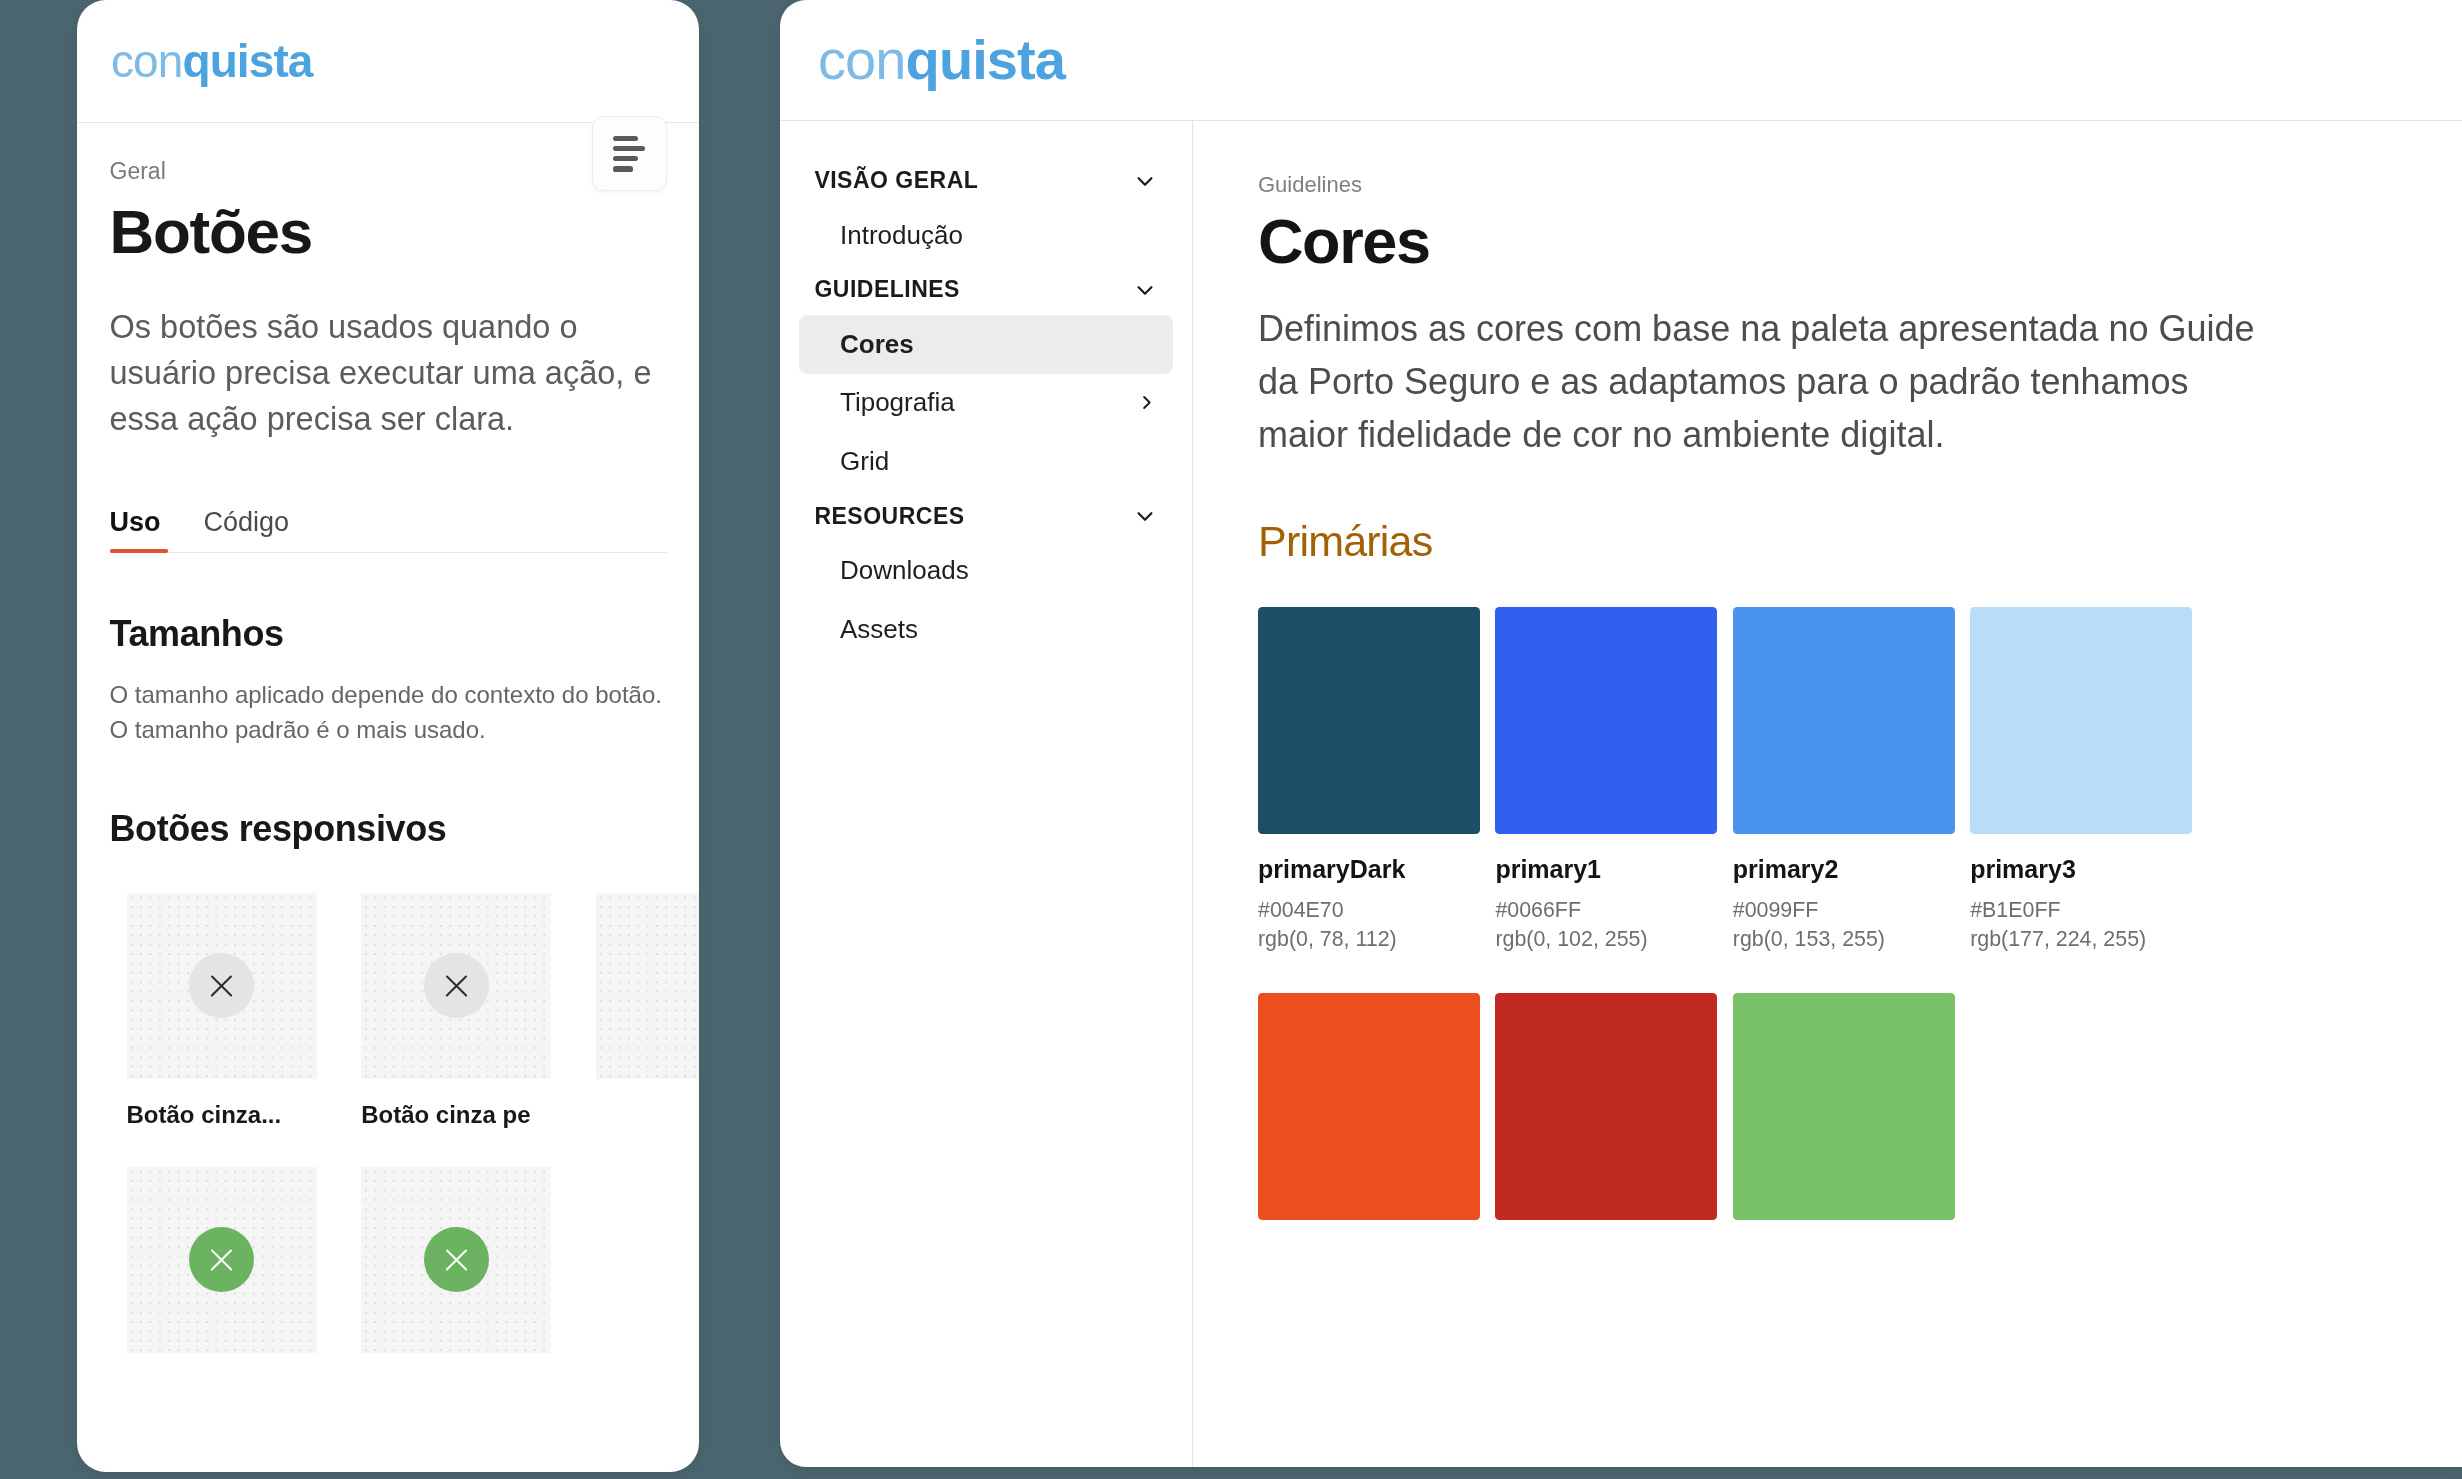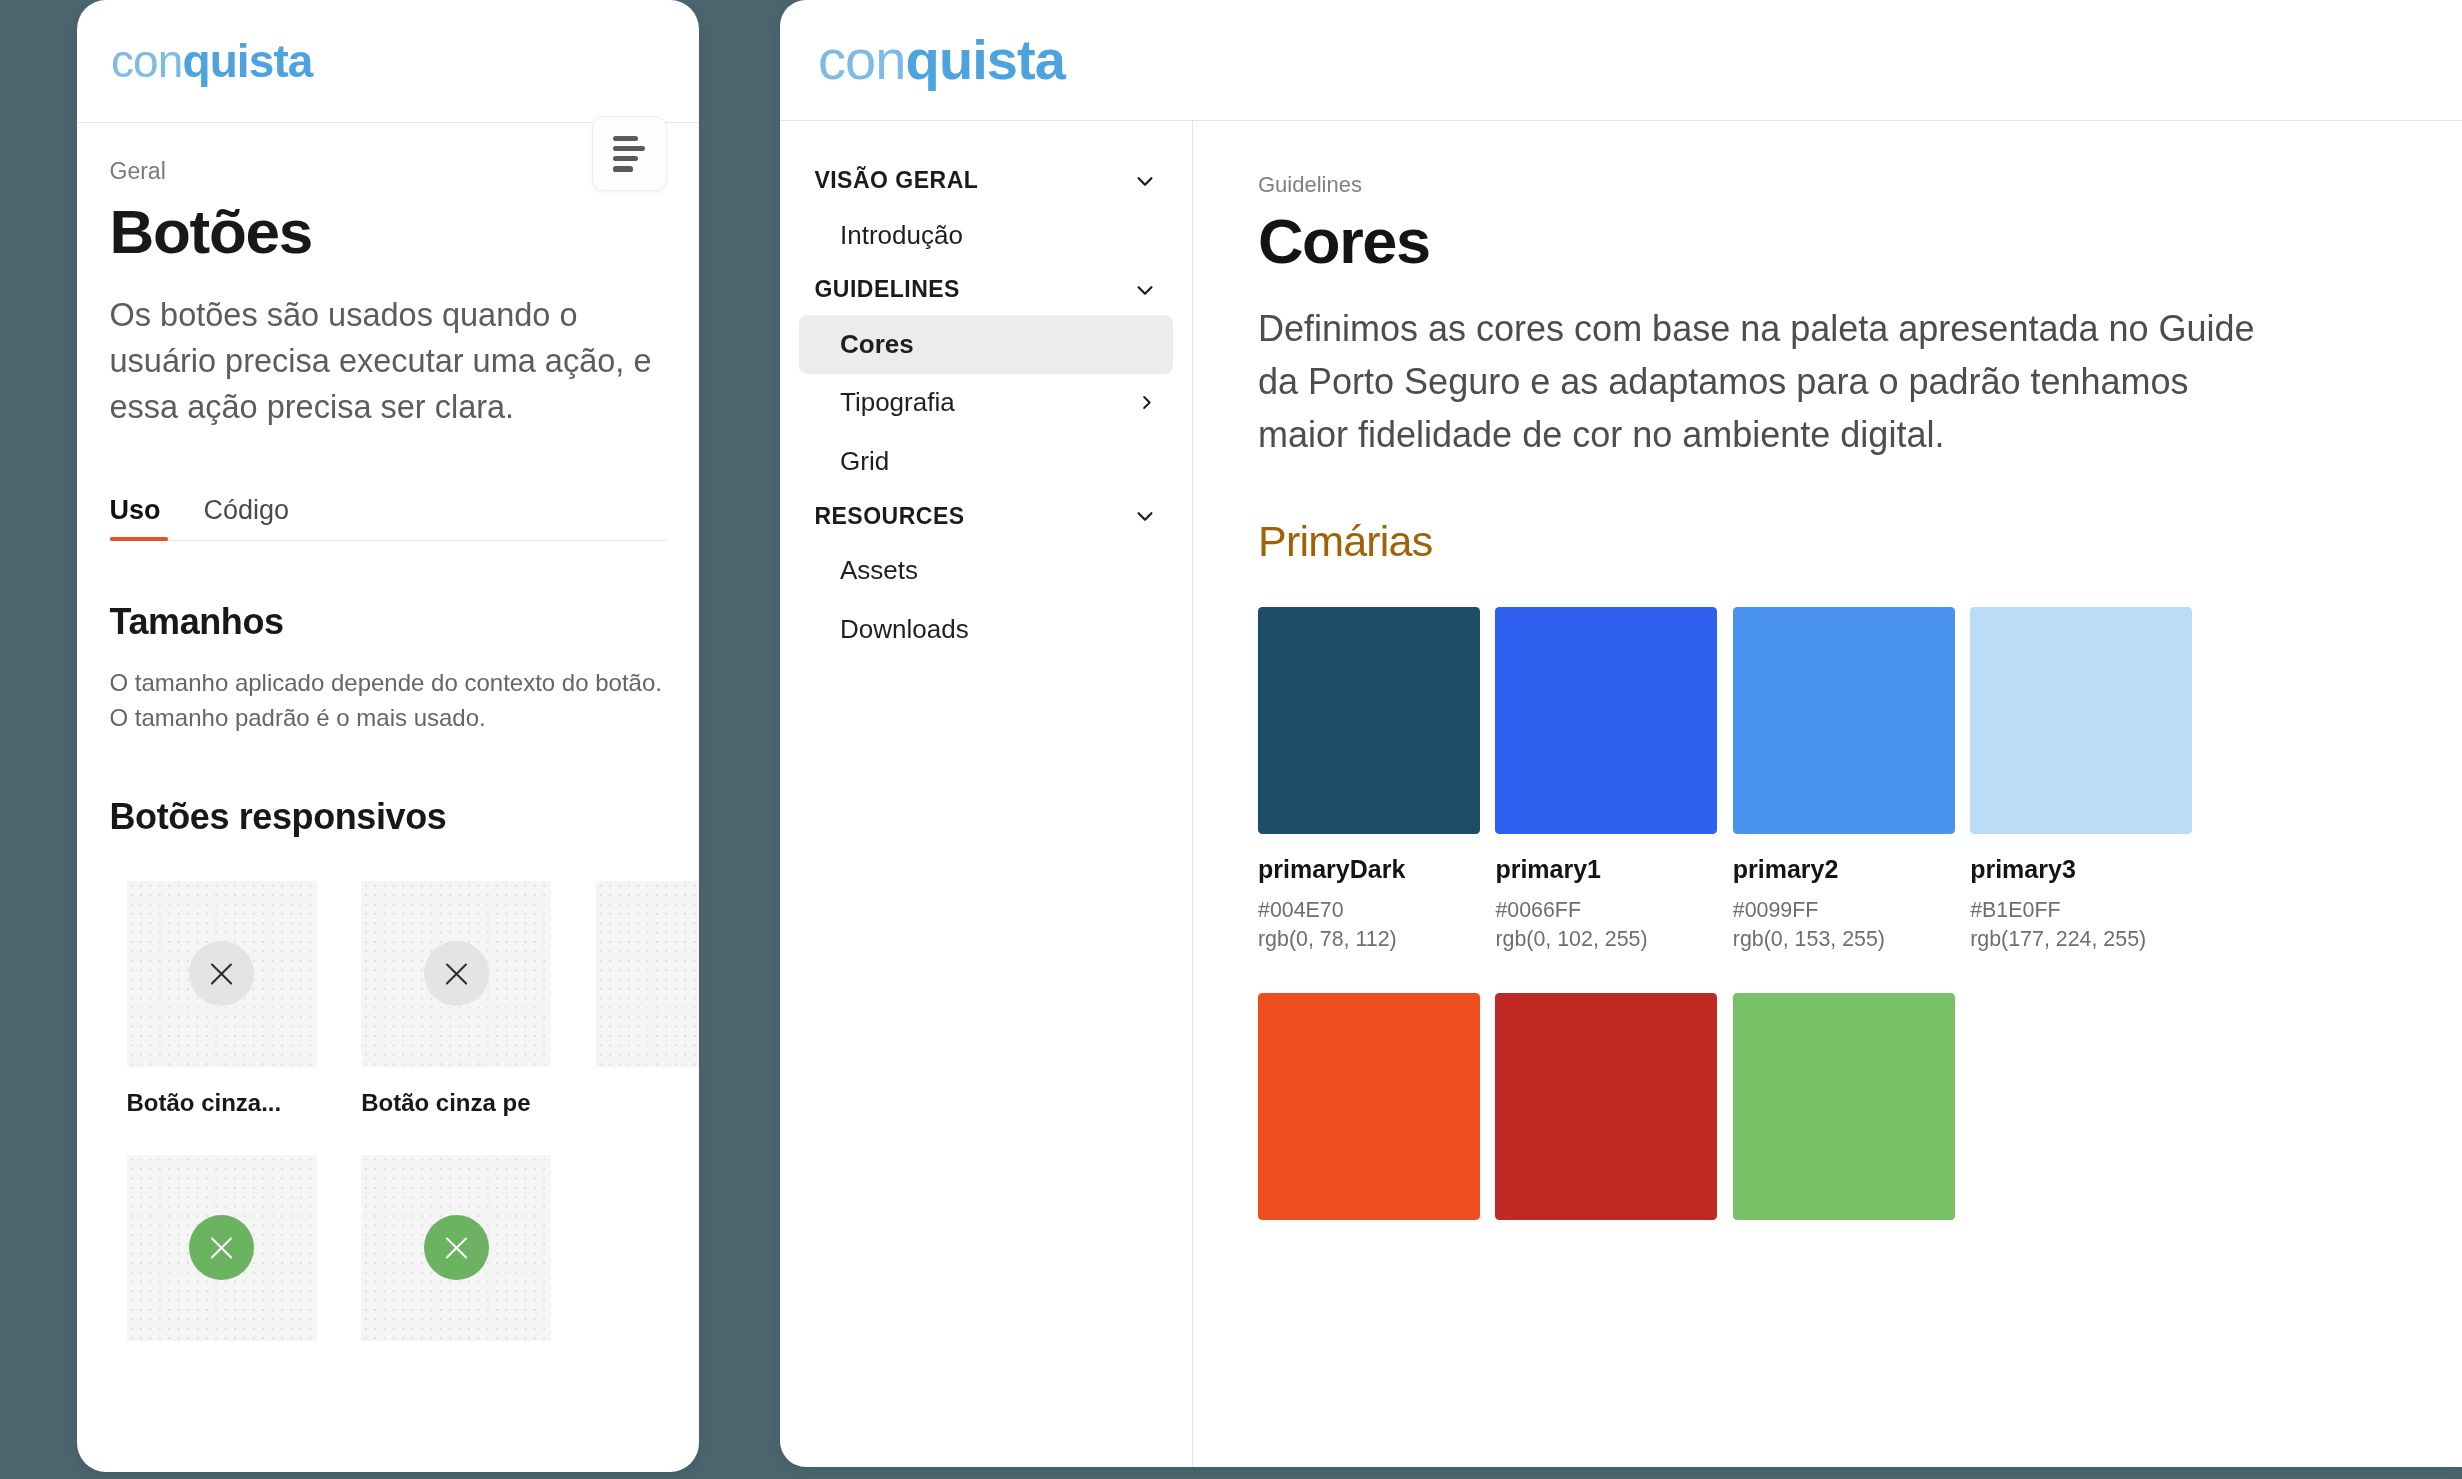--- a/index.html
+++ b/index.html
@@ -37,21 +37,21 @@
 
   .lp-body { padding: 34px 32.5px 0 32.5px; position: relative; }
 
   .eyebrow { font-size: 23px; color: #7a7a7a; line-height: 1.3; }
   .page-title-lp {
     font-size: 62px; font-weight: 700; color: #18181b;
     letter-spacing: -1.3px; margin-top: 12px; line-height: 1.08;
   }
   .lead-lp {
     font-size: 32.5px; color: #5c5c5c; line-height: 1.42;
-    margin-top: 26px; max-width: 564px;
+    margin-top: 38px; max-width: 564px;
   }
 
   .menu-btn {
     position: absolute; right: 32.5px; top: -6.8px;
     width: 75px; height: 75px;
     background: #fdfdfd;
     border: 0.9px solid #ededed;
     border-radius: 12px;
     box-shadow: 0 1.7px 5.1px rgba(0,0,0,.05);
     display: flex; align-items: center; justify-content: center;
@@ -318,24 +318,24 @@
           <span>Grid</span>
         </div>
 
         <div class="nav-group">
           <span class="lbl">RESOURCES</span>
           <svg class="chev" viewBox="0 0 24 24" fill="none" stroke="currentColor" stroke-width="2.4" stroke-linecap="round" stroke-linejoin="round">
               <polyline points="5 9 12 16 19 9"></polyline>
             </svg>
         </div>
         <div class="nav-item">
+          <span>Downloads</span>
+        </div>
+        <div class="nav-item">
           <span>Assets</span>
-        </div>
-        <div class="nav-item">
-          <span>Downloads</span>
         </div>
 
       </nav>
 
       <section class="rp-content">
         <div class="eyebrow-rp">Guidelines</div>
         <h1 class="page-title-rp">Cores</h1>
         <p class="lead-rp">Definimos as cores com base na paleta apresentada no Guide da Porto Seguro e as adaptamos para o padrão tenhamos maior fidelidade de cor no ambiente digital.</p>
 
         <h2 class="h2-rp">Primárias</h2>

